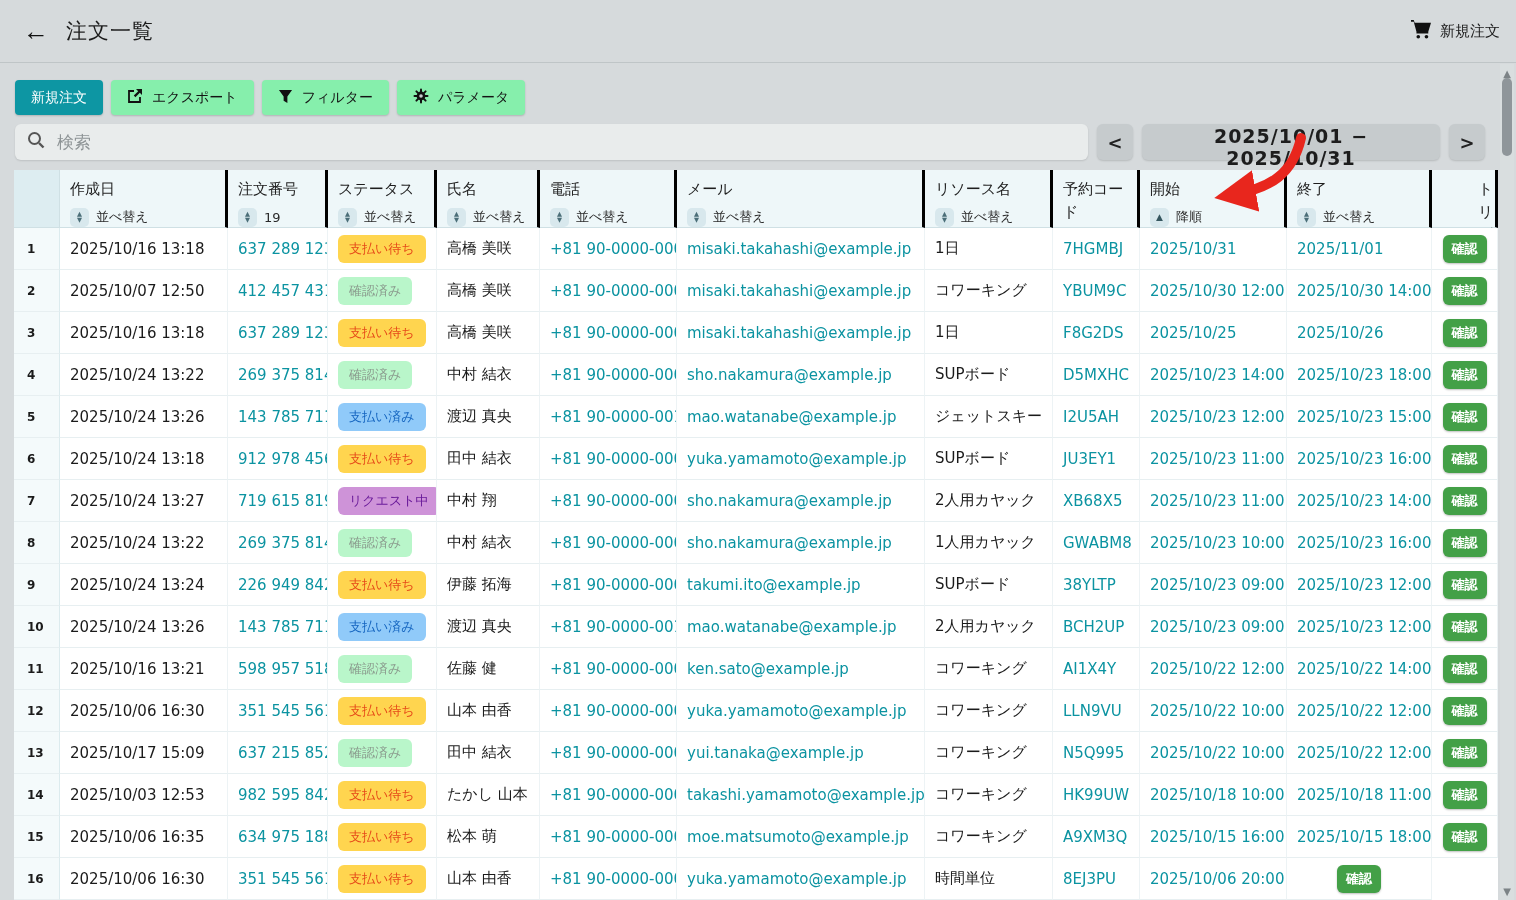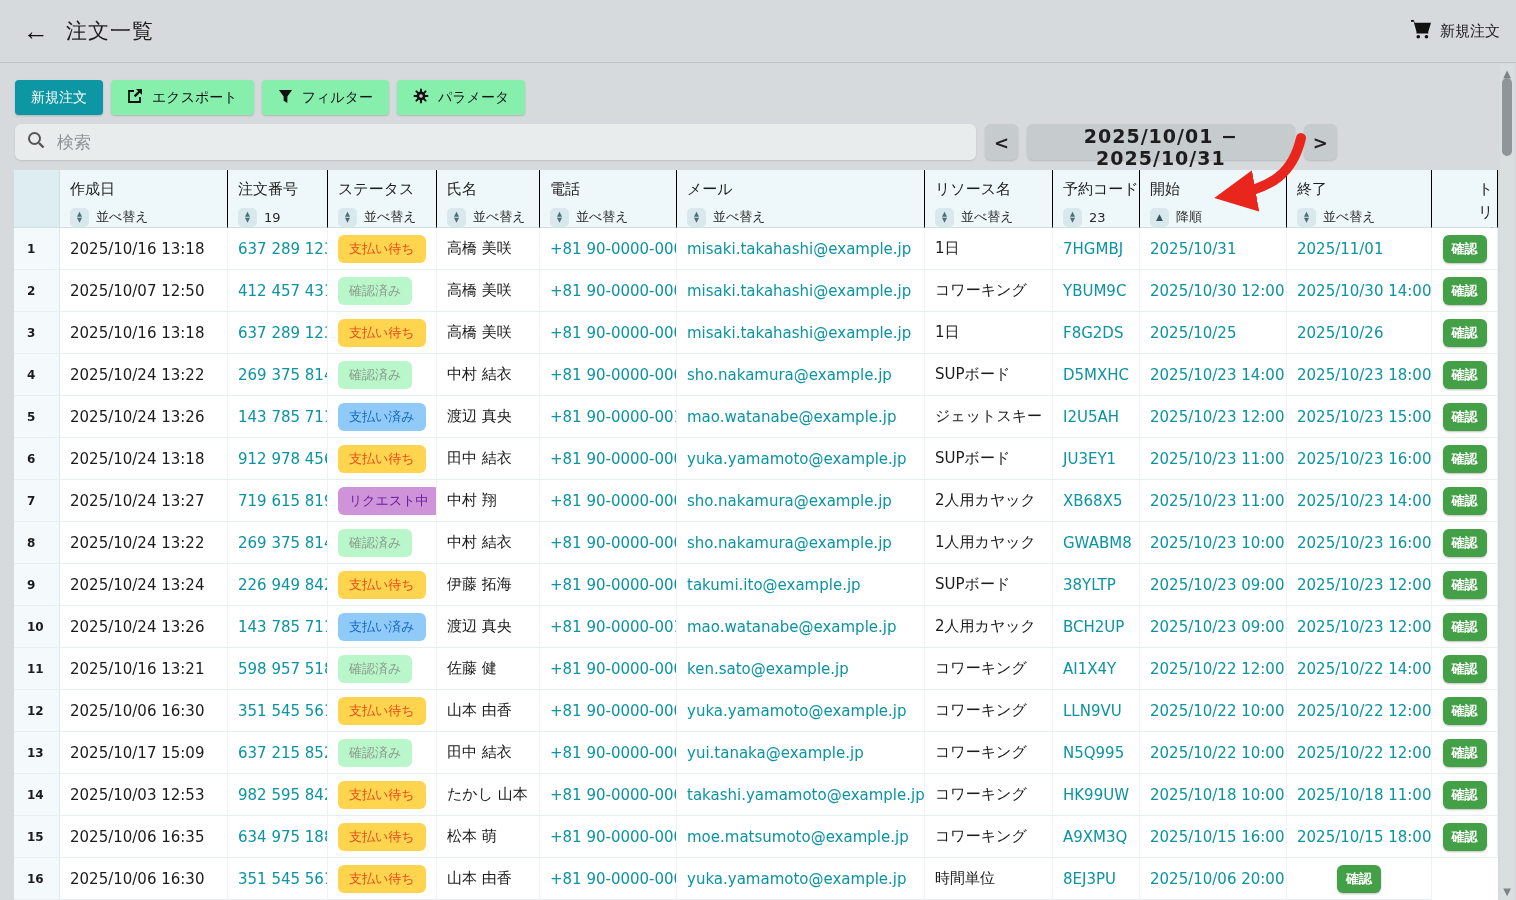--- a/index.html
+++ b/index.html
@@ -16,38 +16,38 @@
     gap:8px;cursor:pointer;font-size:15px;font-weight:500;}
 
   
   .toolbar{position:absolute;left:15px;top:80px;display:flex;gap:8px;}
   .btn{height:35px;border:none;border-radius:4px;padding:0 16px;font-size:14px;font-weight:500;
     display:flex;align-items:center;gap:9px;cursor:pointer;font-family:inherit;color:#141414;
     background:#86efac;box-shadow:0 1px 2px rgba(0,0,0,.18);}
   .btn.primary{background:#0d96a3;color:#fff;}
 
   
-  .search-row{position:absolute;left:15px;top:124px;width:1322px;height:36px;display:flex;align-items:center;}
+  .search-row{position:absolute;left:15px;top:124px;width:1486px;height:36px;display:flex;align-items:center;}
   .search-box{width:1073px;height:36px;background:#e9ecec;border-radius:6px;display:flex;
     align-items:center;padding:0 12px;box-sizing:border-box;box-shadow:0 1px 2px rgba(0,0,0,.12);}
   .search-box input{border:none;outline:none;background:transparent;font-size:17px;width:100%;
     font-family:inherit;color:#333;margin-left:10px;}
   .search-box input::placeholder{color:#8e9496;}
   .nav-sq{width:36px;height:36px;border:none;border-radius:6px;background:#c6cbcd;font-size:18px;
     font-weight:600;cursor:pointer;color:#222;box-shadow:0 1px 2px rgba(0,0,0,.15);font-family:inherit;}
   .prev{margin-left:9px;}
   .range-btn{width:298px;height:36px;margin:0 9px;border:none;border-radius:6px;background:#c6cbcd;
     font-size:19px;font-weight:600;letter-spacing:1px;cursor:pointer;color:#1d1d1d;
     box-shadow:0 1px 2px rgba(0,0,0,.15);font-family:inherit;}
 
   
   .grid{position:absolute;left:14px;top:170px;width:1484px;
     display:grid;grid-template-columns:46px 168px 100px 109px 103px 137px 248px 128px 87px 147px 145px 66px;
     background:#fff;}
-  .th{background:#eef7f9;border-bottom:1px solid #cfe0e4;border-right:1px solid #000000;
+  .th{background:#eef7f9;border-bottom:1px solid #cfe0e4;border-right:3px solid #000000;
     height:58px;box-sizing:border-box;padding:8px 0 0 10px;}
   .th.gutter{background:#ddedf1;border-right:1px solid #cfe0e4;}
   .th-label{font-size:15px;color:#1d1d1d;white-space:pre-line;line-height:1.5;}
   .th.center .th-label{text-align:center;padding-right:8px;margin-left:36px;}
   .sorter{display:flex;align-items:center;gap:7px;margin-top:7px;font-size:13px;color:#2a2a2a;cursor:pointer;}
   .chip{width:19px;height:19px;border-radius:5px;background:#d8e8ed;display:flex;flex-direction:column;
     align-items:center;justify-content:center;line-height:1;color:#4b6e78;}
   .chip i{font-style:normal;font-size:6.5px;display:block;}
   .chip.single i{font-size:9px;color:#35565f;}
   .td{height:42px;box-sizing:border-box;border-bottom:1px solid #e7eff1;border-right:1px solid #edf3f5;

